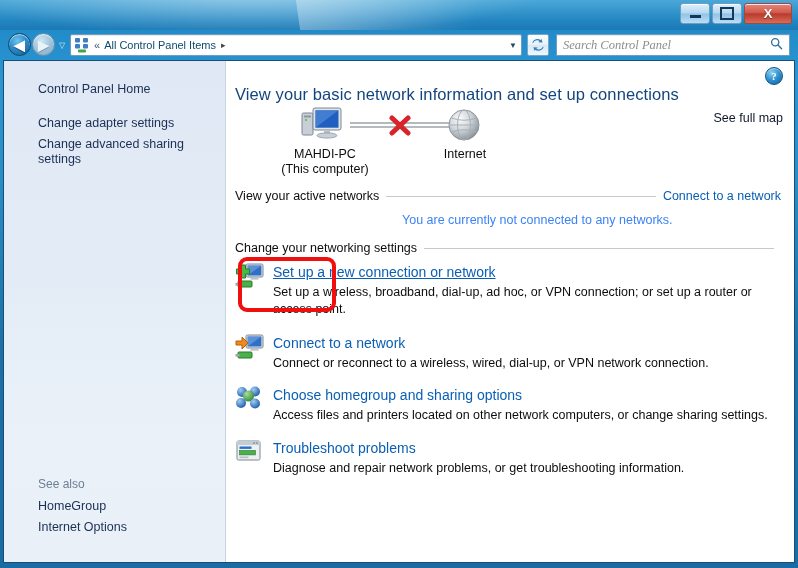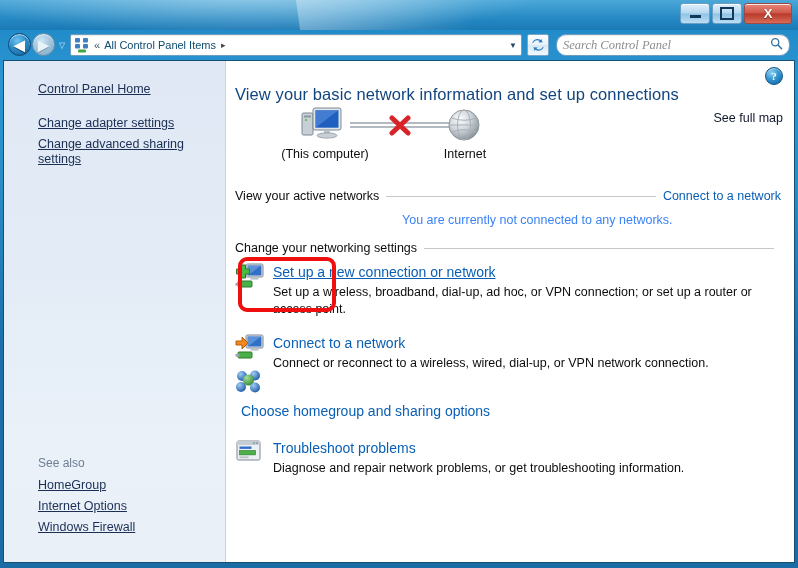--- a/index.html
+++ b/index.html
@@ -96,21 +96,21 @@
   }
   #refreshbtn{
     position:absolute;left:527px;top:4px;width:22px;height:22px;
     background:linear-gradient(180deg,#fdfefe 0%,#e7f1f8 50%,#d8e9f5 52%,#eff7fc 100%);
     border:1px solid #7aa6c6;border-radius:2px;box-sizing:border-box;
     display:flex;align-items:center;justify-content:center;
   }
   #refreshbtn svg{display:block;}
   #searchbox{
     position:absolute;left:556px;top:4px;width:234px;height:22px;
-    background:#fff;border:1px solid #6f9dbf;border-radius:10px;box-sizing:border-box;
+    background:#fff;border:1px solid #6f9dbf;border-radius:0;box-sizing:border-box;
     display:flex;align-items:center;padding:0 6px;
     box-shadow:inset 0 1px 1px rgba(0,0,0,.09);
   }
   #searchbox .ph{
     font-style:italic;font-size:12.5px;color:#8d8d8d;flex:1;
     font-family:"Liberation Serif",serif;
   }
   #searchbox .mag{color:#2f6f9e;}
 
   
@@ -121,21 +121,21 @@
   }
   #sidebar{
     width:222px;flex:0 0 222px;height:100%;box-sizing:border-box;
     background:linear-gradient(180deg,#dfe8f4 0%,#e3ecf6 42%,#eaf1f9 75%,#e9f0f8 100%);
     border-right:1px solid #c6d4e3;
     position:relative;
     padding-top:18px;
   }
   .side-link{
     display:block;font-size:12.5px;color:#1b2f54;line-height:15px;
-    padding:3px 14px 3px 34px;cursor:default;text-decoration:underline;
+    padding:3px 14px 3px 34px;cursor:default;
   }
   .side-gap{height:13px;}
   .side-bottom{position:absolute;left:0;bottom:24px;width:100%;}
   .side-cap{
     font-size:12px;color:#6d7f93;padding:0 14px 5px 34px;
   }
 
   #content{
     flex:1;height:100%;position:relative;background:#fff;overflow:hidden;
   }
@@ -264,21 +264,20 @@
     <div id="sidebar">
       <span class="side-link">Control Panel Home</span>
       <div class="side-gap"></div>
       <span class="side-link">Change adapter settings</span>
       <span class="side-link">Change advanced sharing settings</span>
 
       <div class="side-bottom">
         <div class="side-cap">See also</div>
         <span class="side-link">HomeGroup</span>
         <span class="side-link">Internet Options</span>
-        <span class="side-link">Windows Firewall</span>
       </div>
     </div>
 
     <div id="content">
 
       <div class="help-btn">?</div>
 
       <div class="page-title">View your basic network information and set up connections</div>
 
       <div class="see-full-map">See full map</div>
@@ -293,20 +292,21 @@
 
             <rect x="13" y="3" width="28" height="22" rx="2" fill="#dfe4e9" stroke="#7d8892" stroke-width="1"></rect>
             <rect x="15.5" y="5.3" width="23" height="17.4" fill="#1f5fc0"></rect>
             <path d="M15.5 5.3 L38.5 5.3 L15.5 22.7 Z" fill="#4f87d8" opacity=".75"></path>
 
             <rect x="24" y="25" width="6" height="4" fill="#b9c1c9"></rect>
             <ellipse cx="27" cy="30.5" rx="10" ry="2.6" fill="#c9cfd6" stroke="#8d979f" stroke-width=".8"></ellipse>
           </svg>
         </div>
         <div class="nm-pc-label">
+          <div>MAHDI-PC</div>
           <div>(This computer)</div>
         </div>
 
         <div class="nm-line">
           <svg width="100" height="22" viewBox="0 0 100 22" style="position:absolute;top:-8px;left:0;">
             <line x1="0" y1="8" x2="100" y2="8" stroke="#9aa5ad" stroke-width="1.4"></line>
             <line x1="0" y1="12" x2="100" y2="12" stroke="#9aa5ad" stroke-width="1.4"></line>
             <g>
               <line x1="42" y1="3" x2="58" y2="18" stroke="#d9232a" stroke-width="5" stroke-linecap="round"></line>
               <line x1="58" y1="3" x2="42" y2="18" stroke="#d9232a" stroke-width="5" stroke-linecap="round"></line>
@@ -378,21 +378,21 @@
             <rect x="0.5" y="20" width="4" height="2.6" fill="#9aa5ad"></rect>
             <path d="M1 7 h6 v-4 l6 6 l-6 6 v-4 h-6 z" fill="#f08a1e" stroke="#b85f08" stroke-width="1"></path>
           </svg>
         </div>
         <div class="tbody">
           <span class="tlink">Connect to a network</span>
           <div class="tdesc">Connect or reconnect to a wireless, wired, dial-up, or VPN network connection.</div>
         </div>
       </div>
 
-      <div class="task" style="top:309px;flex-direction:column;">
+      <div class="task" style="top:325px;">
         <div class="ticon">
           <svg width="30" height="28" viewBox="0 0 30 28">
             <defs>
               <radialGradient id="bsp" cx="35%" cy="30%" r="75%">
                 <stop offset="0%" stop-color="#9ecdf2"></stop>
                   <stop offset="100%" stop-color="#1f5aa8"></stop>
               </radialGradient>
               <radialGradient id="gsp" cx="35%" cy="30%" r="75%">
                 <stop offset="0%" stop-color="#a8dd9b"></stop>
                   <stop offset="100%" stop-color="#2e8a33"></stop>
@@ -400,20 +400,21 @@
             </defs>
             <circle cx="7" cy="6" r="5" fill="url(#bsp)"></circle>
             <circle cx="20" cy="5.5" r="5" fill="url(#bsp)"></circle>
             <circle cx="13.5" cy="10" r="5.6" fill="url(#gsp)"></circle>
             <circle cx="6" cy="17" r="5" fill="url(#bsp)"></circle>
             <circle cx="20" cy="17.5" r="5" fill="url(#bsp)"></circle>
           </svg>
         </div>
         <div class="tbody">
           <span class="tlink">Choose homegroup and sharing options</span>
+          <div class="tdesc">Access files and printers located on other network computers, or change sharing settings.</div>
         </div>
       </div>
 
       <div class="task" style="top:378px;">
         <div class="ticon">
           <svg width="30" height="28" viewBox="0 0 30 28">
             <rect x="2" y="2" width="23" height="19" rx="1.5" fill="#eef1f4" stroke="#7d8892" stroke-width="1"></rect>
             <rect x="2" y="2" width="23" height="4" fill="#c4ccd4"></rect>
             <circle cx="19" cy="4" r="1" fill="#8d979f"></circle>
               <circle cx="22" cy="4" r="1" fill="#8d979f"></circle>

